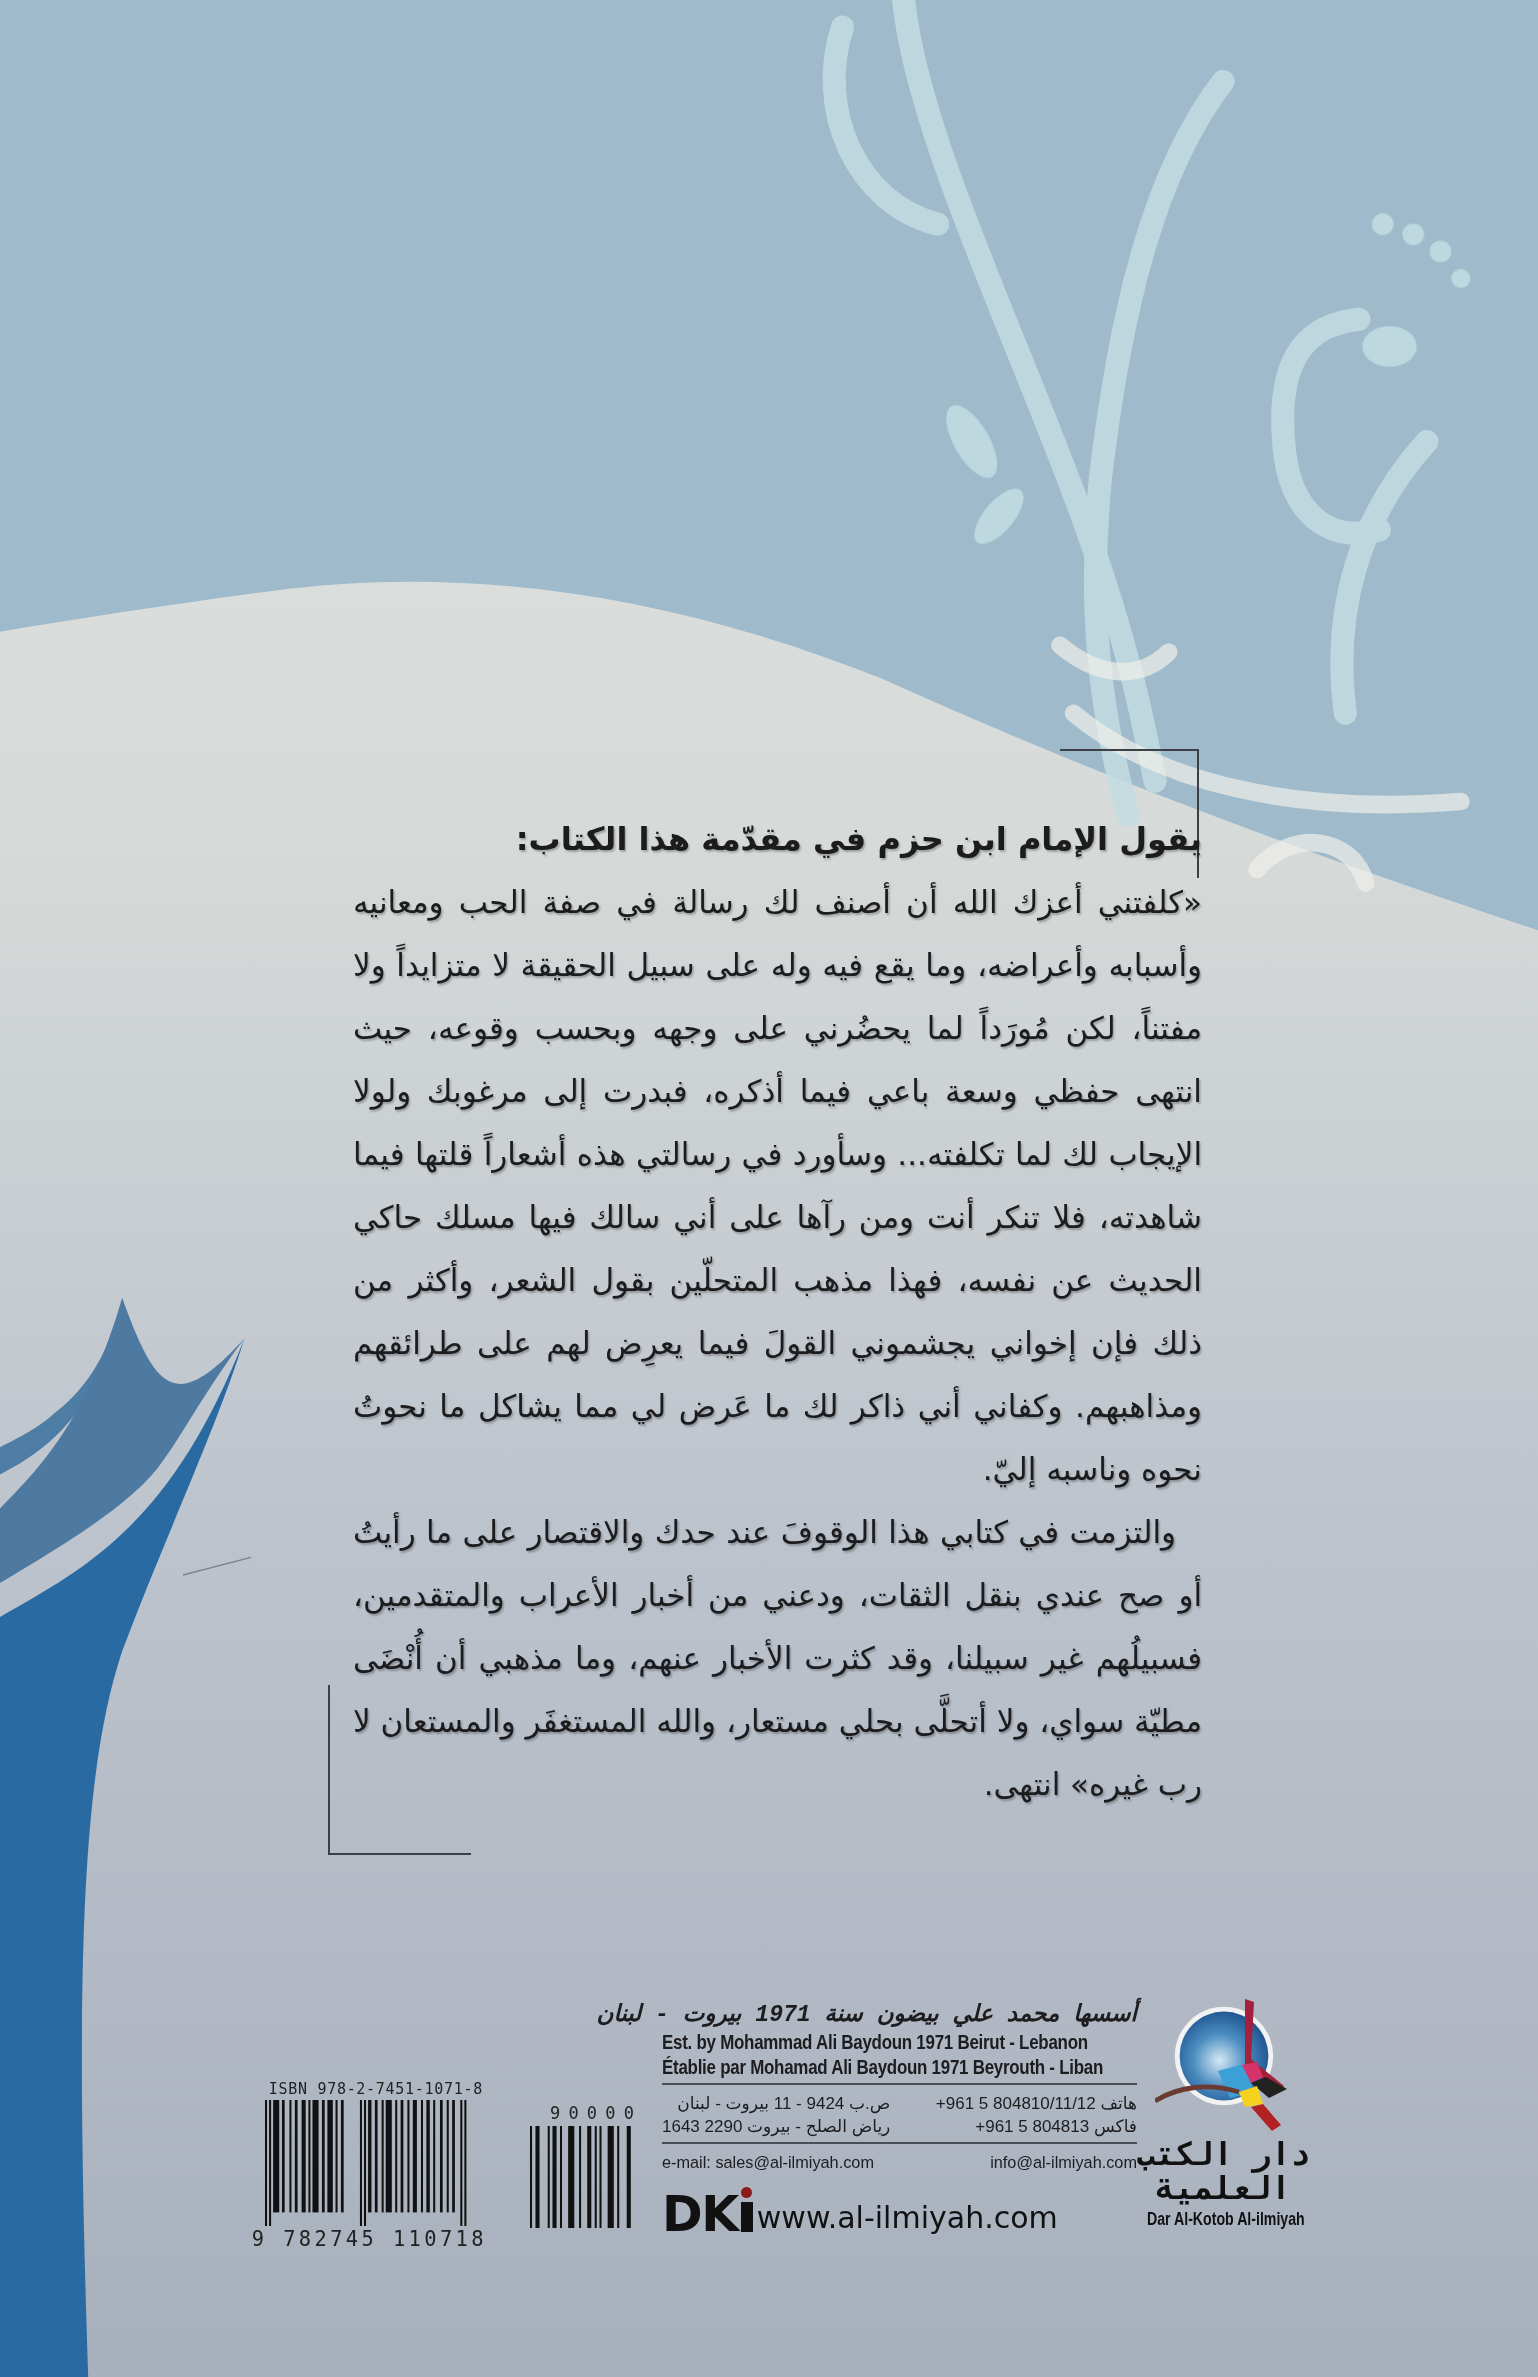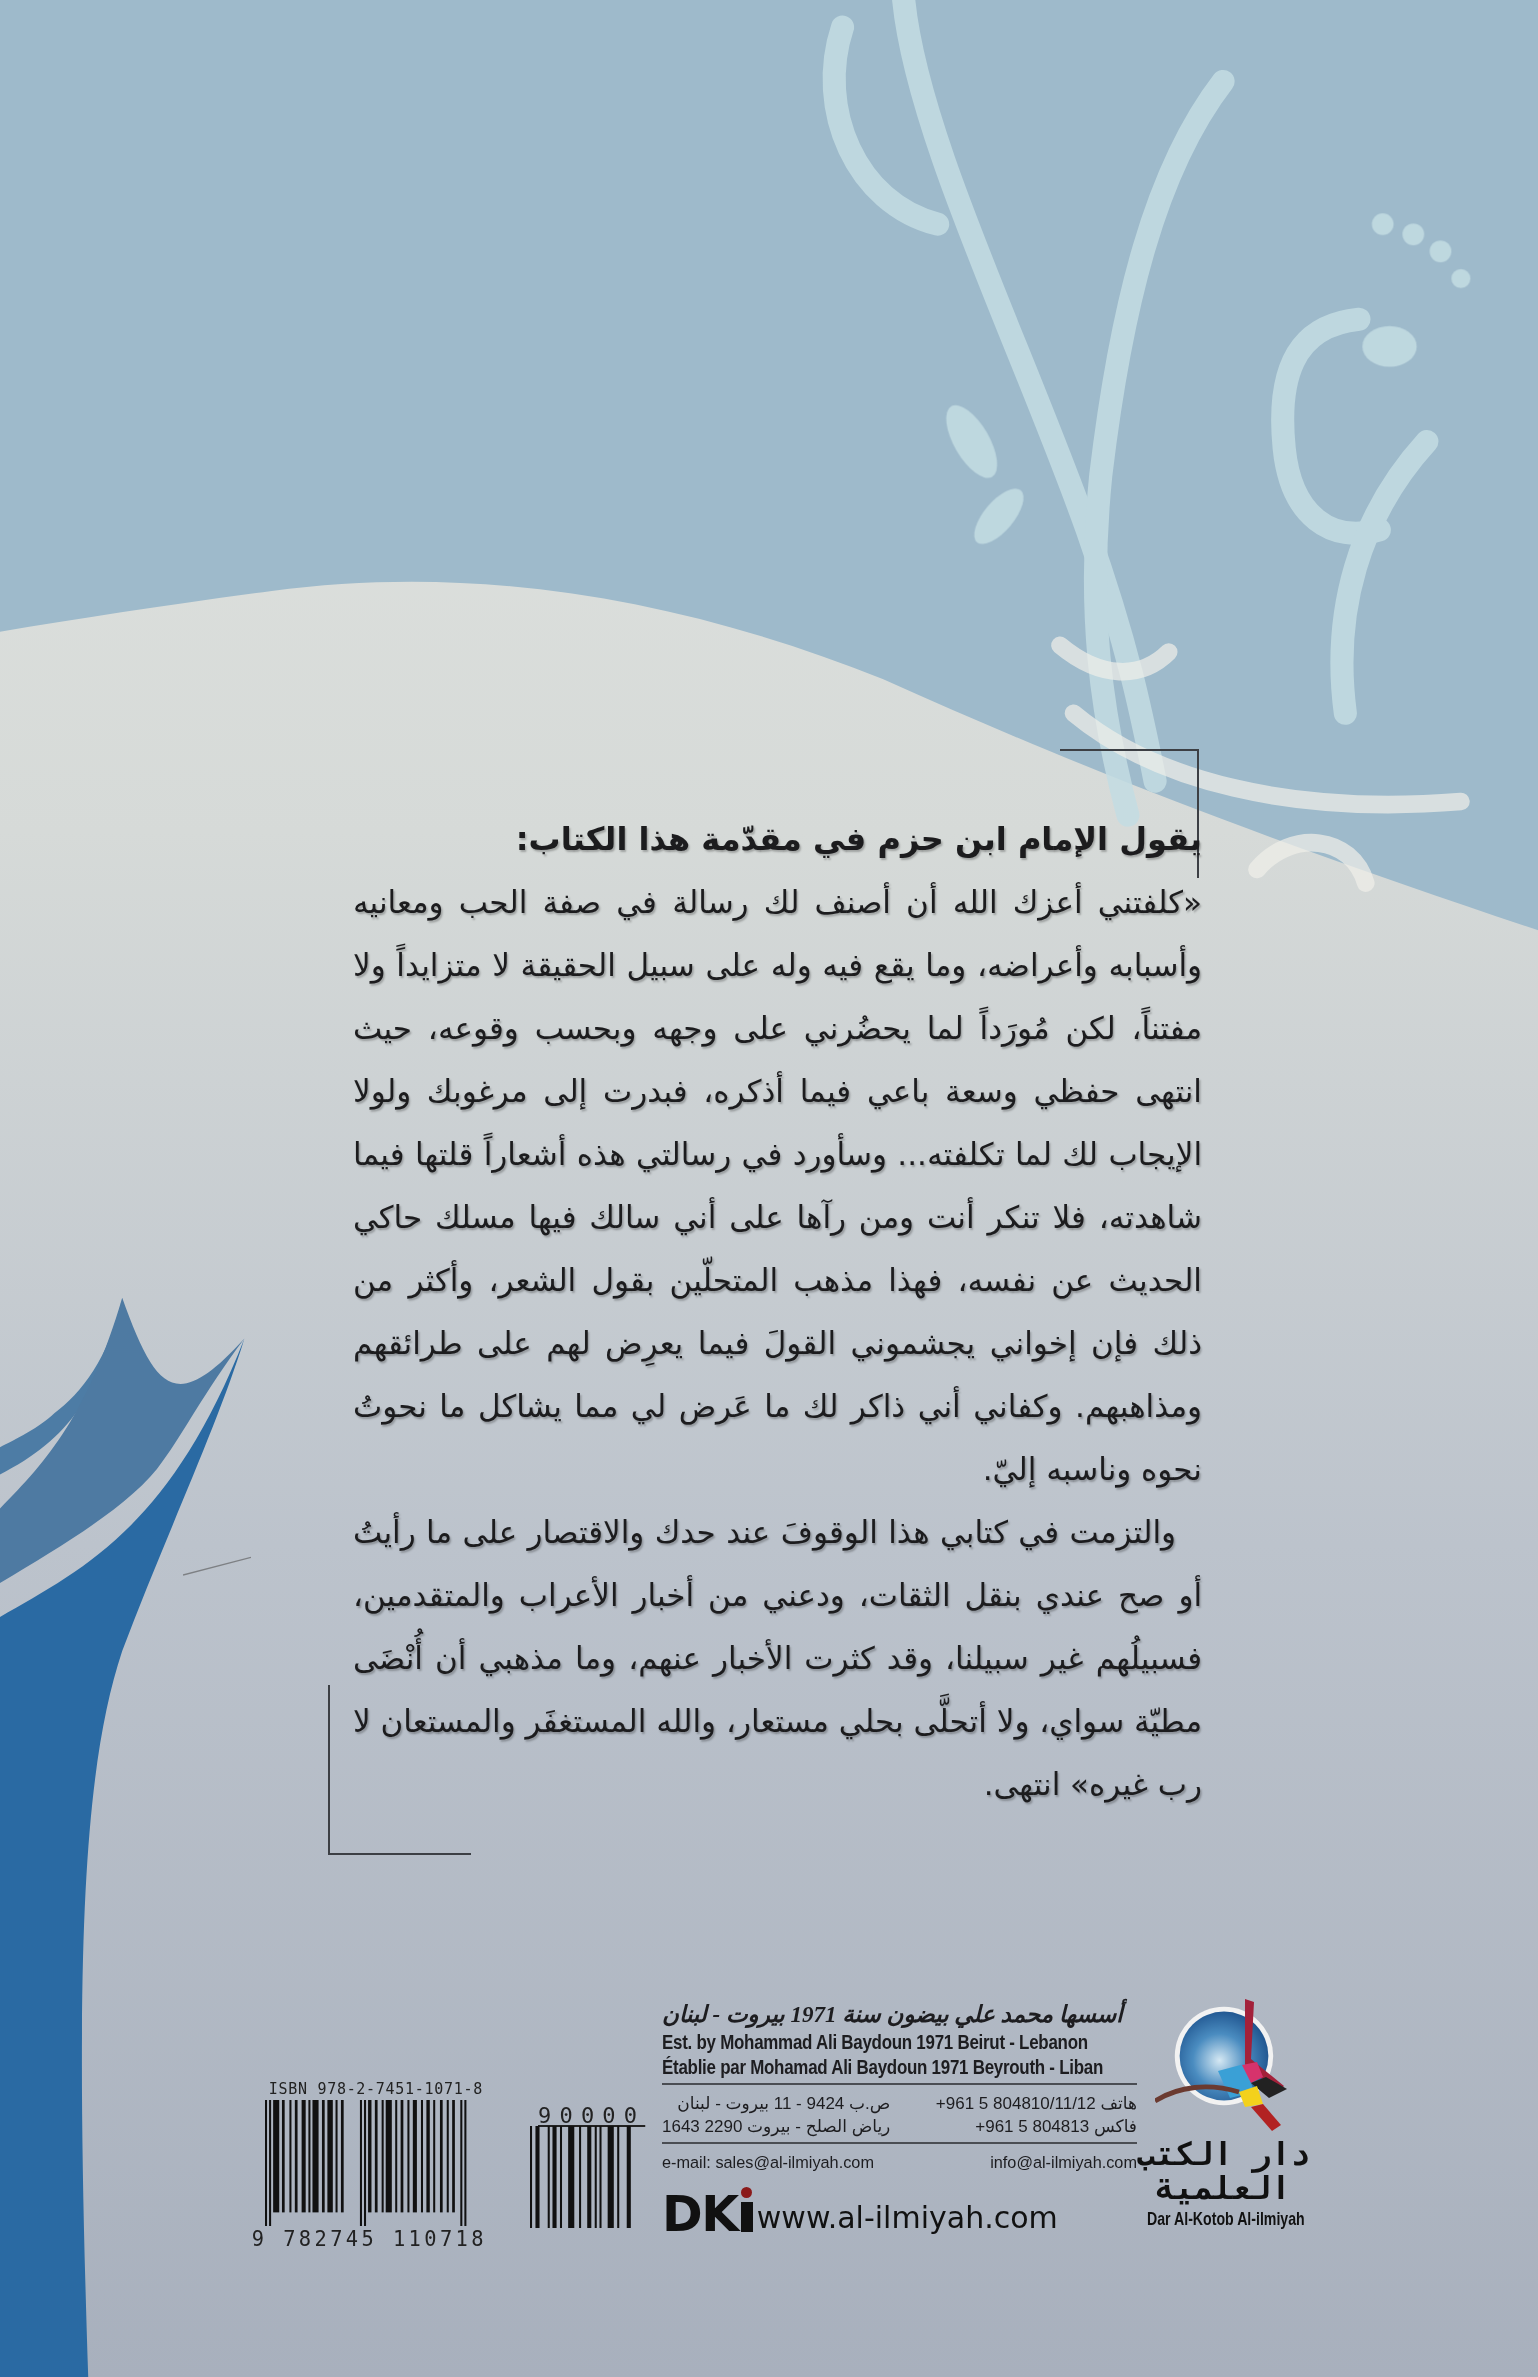--- a/index.html
+++ b/index.html
@@ -54,21 +54,21 @@
   }
   .text-block .lead { font-weight: bold; font-size: 32px; }
   .text-block p { margin: 0; }
   .text-block .para2 { margin-top: 0; text-indent: 26px; }
   .pub-block {
     position: absolute; left: 662px; top: 2000px; width: 475px;
     color: #1d1d20;
   }
   .pub-founder-ar {
     direction: rtl; text-align: left;
-    font-family: Liberation Serif, serif; font-size: 23px; font-style: italic; font-weight: bold;
+    font-family: Liberation Mono, monospace; font-size: 23px; font-style: italic; font-weight: bold;
     line-height: 30px; white-space: nowrap;
   }
   .pub-en, .pub-fr {
     font-family: "Liberation Sans", sans-serif; font-weight: bold;
     font-size: 19.7px; line-height: 24.5px; letter-spacing: -0.3px; white-space: nowrap;
     transform: scaleX(0.86); transform-origin: left;
   }
   .pub-rule { height: 2px; background: #4a4d53; margin: 4.1px 0 6.8px 0; }
   .pub-contacts {
     display: flex; justify-content: space-between;
@@ -111,22 +111,22 @@
   .barcode-wrap {
     position: absolute; left: 262px; top: 2080px; width: 380px; height: 156px;
   }
   .isbn-text {
     position: absolute; left: 6.8px; top: 0; font-family: "DejaVu Sans Mono", monospace;
     font-size: 15px; color: #222; letter-spacing: 0.7px;
   }
   .barcode-main { position: absolute; left: 3.4px; top: 20.4px; width: 217px; height: 126px; }
   .barcode-addon { position: absolute; left: 268px; top: 46px; width: 109px; height: 102px; }
   .addon-digits {
-    position: absolute; left: 276px; top: 23px; font-family: "DejaVu Sans Mono", monospace;
-    font-size: 22px; color: #222; letter-spacing: 8.2px; text-decoration: underline;
+    position: absolute; left: 288px; top: 23px; font-family: "DejaVu Sans Mono", monospace;
+    font-size: 17px; color: #222; letter-spacing: 8.2px;
   }
   .ean-digits {
     position: absolute; left: -10.2px; top: 147px; font-family: "DejaVu Sans Mono", monospace;
     font-size: 20.4px; color: #222; letter-spacing: 3.4px; white-space: pre;
   }
   .scratch { position: absolute; left: 183px; top: 1556px; width: 68px; height: 20.4px; }
 </style>
 </head>
 <body>
 

